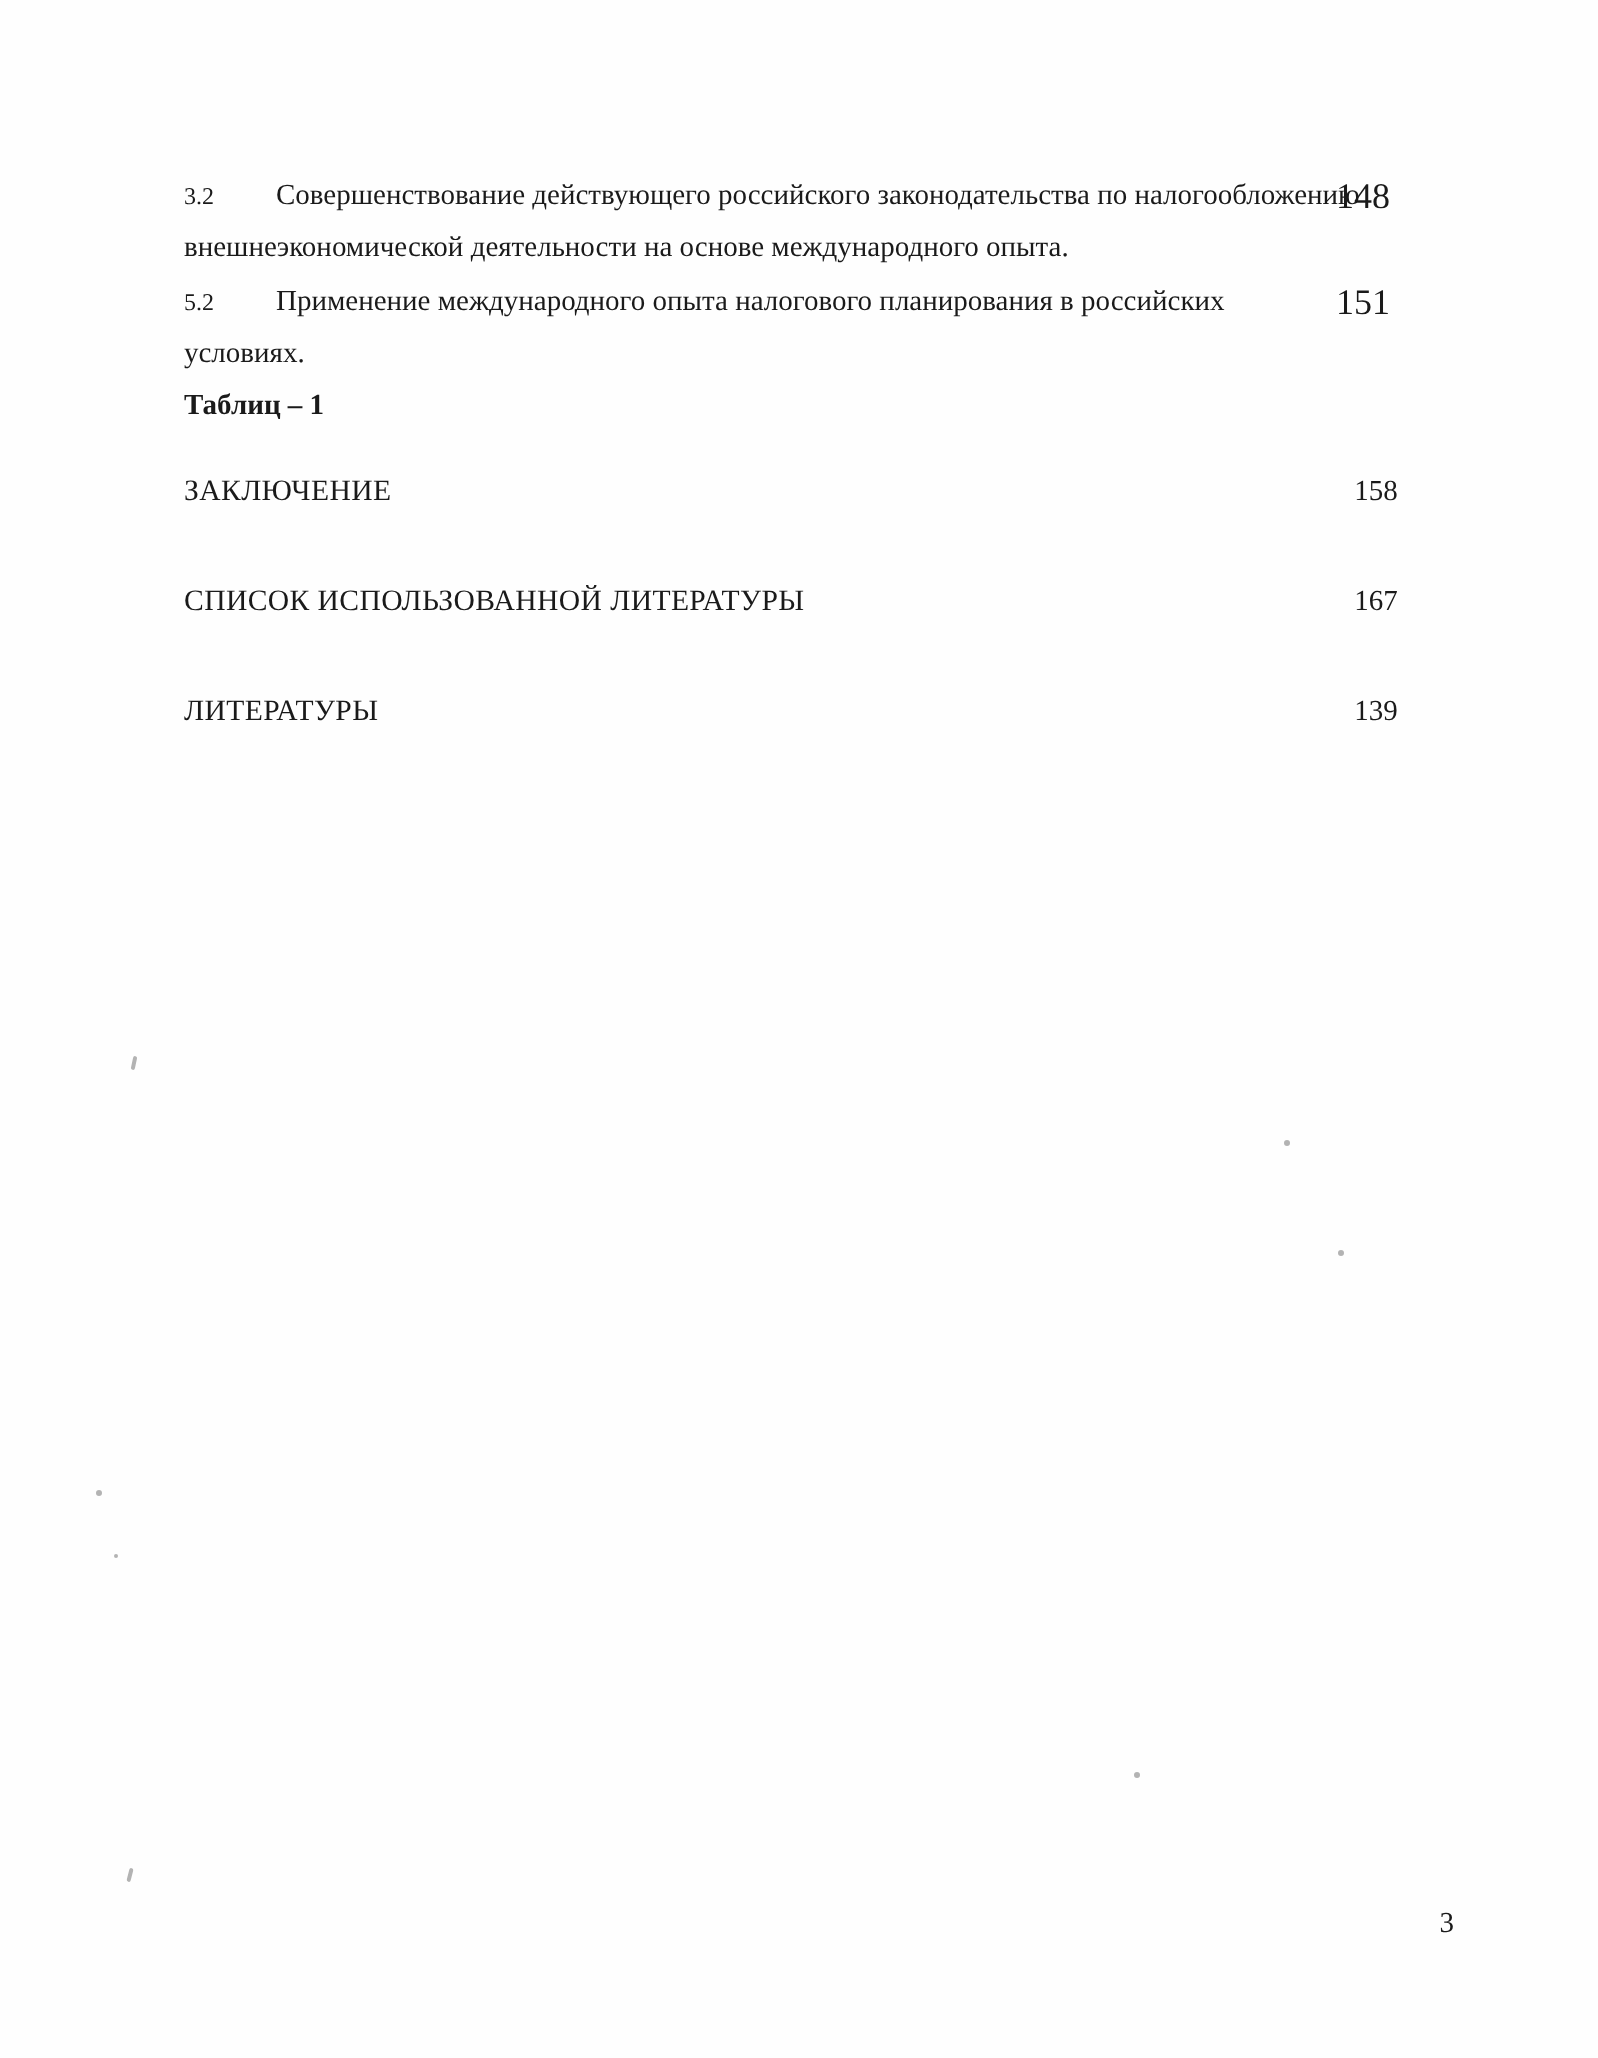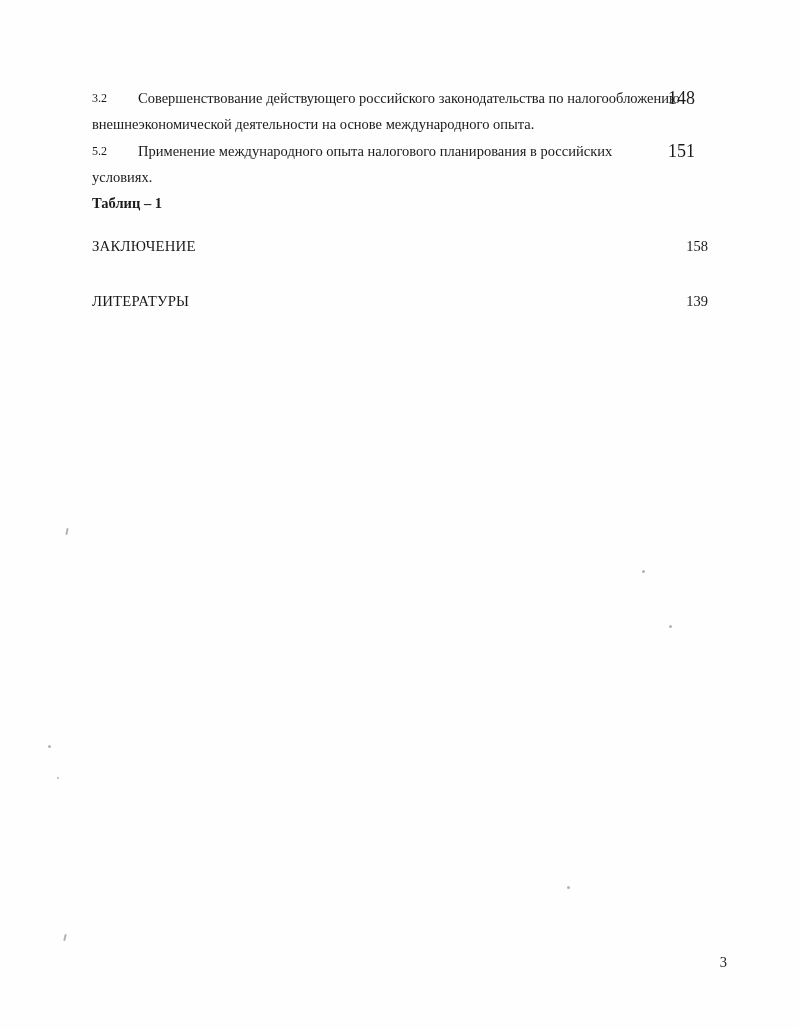--- a/index.html
+++ b/index.html
@@ -88,21 +88,21 @@
   .section-row .label {
     font-size: 14.8px;
     line-height: 25px;
     letter-spacing: 0.2px;
   }
   .section-row .page-no {
     position: absolute;
     right: 0;
     top: 0;
     width: 40px;
-    text-align: right;
+    text-align: center;
     font-size: 14.5px;
     line-height: 25px;
   }
   .section-row.gap-big { margin-top: 30px; }
 
   
   .speck {
     position: absolute;
     background: #9a9a9a;
     border-radius: 50%;
@@ -136,20 +136,24 @@
       <span class="page-no">151</span>
     </div>
 
     <div class="plain-line">Таблиц – 1</div>
 
     <div class="section-row">
       <span class="label">ЗАКЛЮЧЕНИЕ</span>
       <span class="page-no">158</span>
     </div>
 
+    <div class="section-row gap-big">
+      <span class="label">СПИСОК ИСПОЛЬЗОВАННОЙ ЛИТЕРАТУРЫ</span>
+      <span class="page-no">167</span>
+    </div>
 
     <div class="section-row gap-big">
       <span class="label">ЛИТЕРАТУРЫ</span>
       <span class="page-no">139</span>
     </div>
 
   </div>
 
   <span class="speck" style="left:66px;  top:528px; width:2px;  height:7px;  border-radius:1px; transform:rotate(12deg);"></span>
   <span class="speck" style="left:642px; top:570px; width:3px;  height:3px;"></span>

